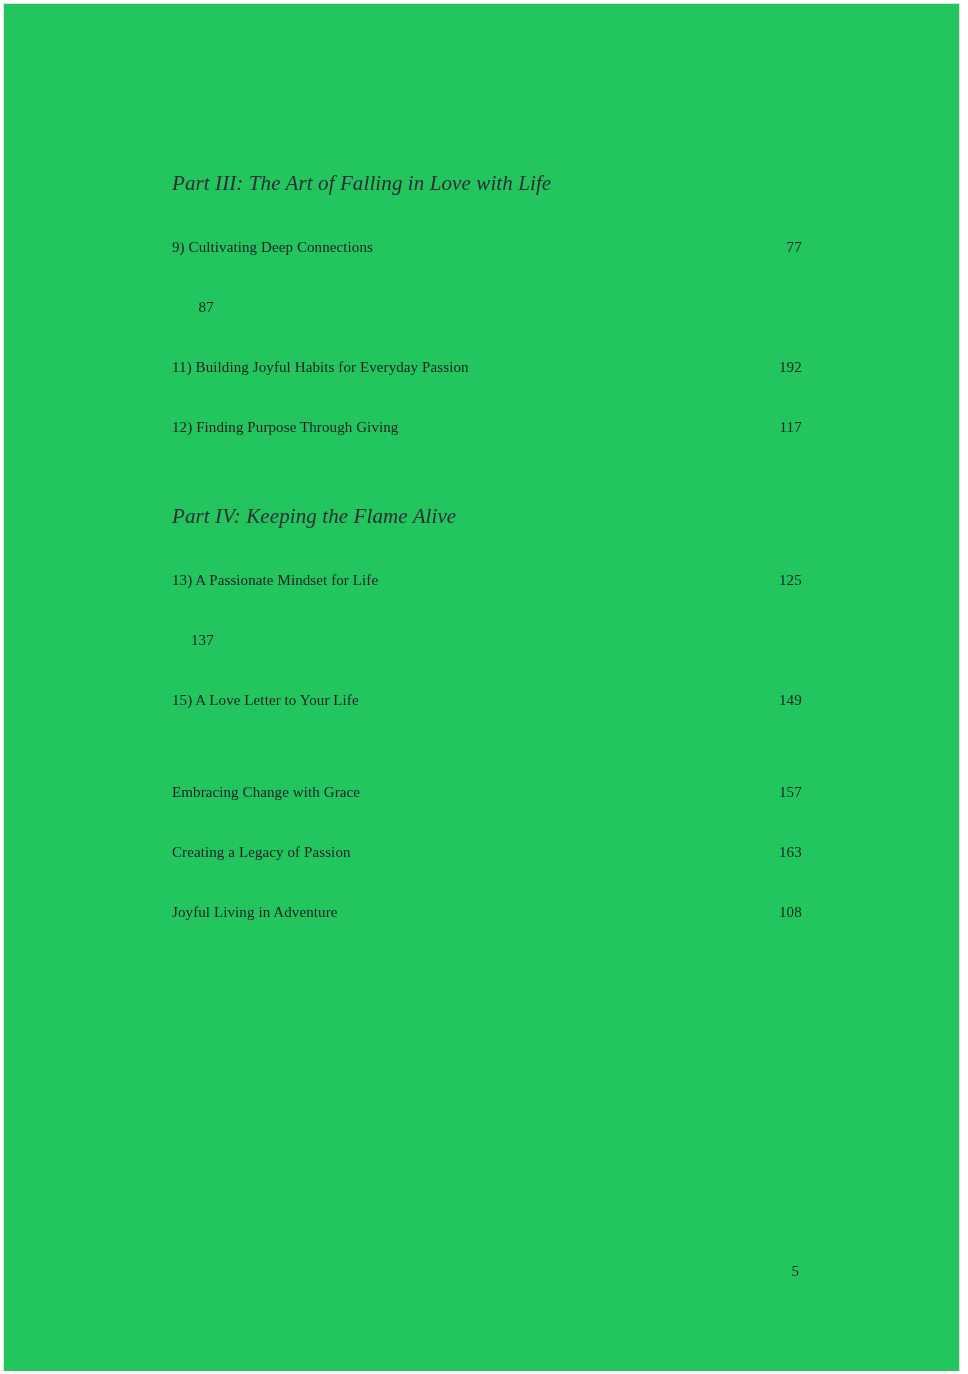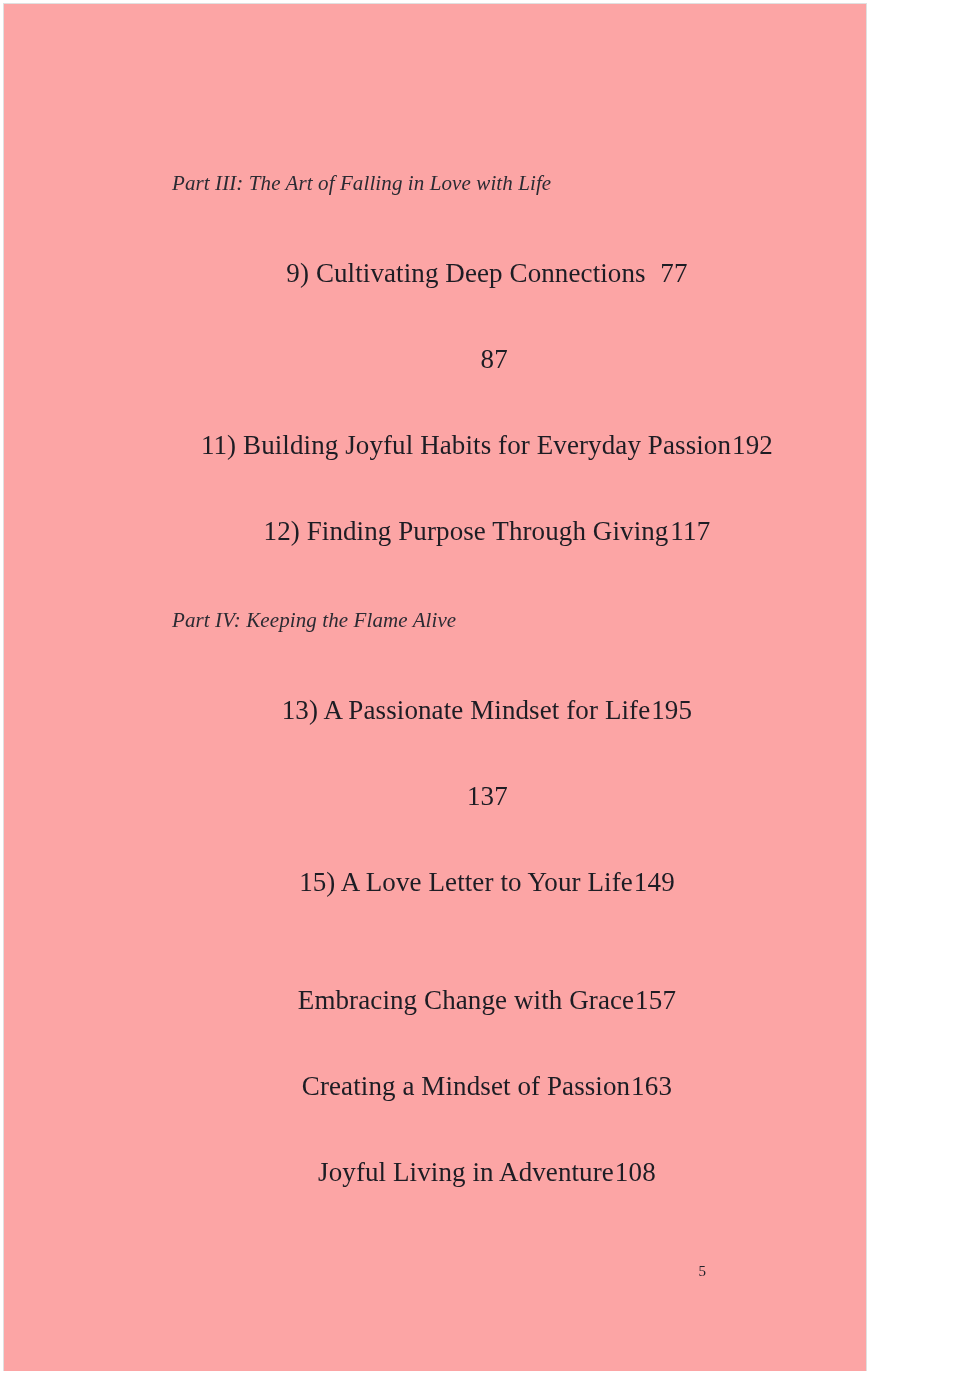--- a/index.html
+++ b/index.html
@@ -11,23 +11,23 @@
     width: 968px;
     height: 1374px;
     font-family: "Liberation Serif", "DejaVu Serif", serif;
     -webkit-font-smoothing: antialiased;
   }
 
   .page {
     position: absolute;
     left: 3px;
     top: 3px;
-    width: 864px;
+    width: 957px;
     height: 1368px;
-    background: #fca5a5;
+    background: #22c55e;
     border: 1px solid #e0e0e0;
     border-bottom: none;
     box-sizing: border-box;
     overflow: hidden;
   }
 
   .page-body {
     position: absolute;
     left: 168px;
     top: 0;
@@ -50,42 +50,41 @@
     color: #2b2b33;
     letter-spacing: 0.1px;
     white-space: nowrap;
     margin-bottom: 39px;
   }
 
   
   .toc-entry {
     display: flex;
     align-items: baseline;
-    justify-content: center;
-    font-size: 27px;
+    justify-content: space-between;
+    font-size: 15px;
     line-height: 28px;
     color: #1d1d24;
     margin-bottom: 32px;
   }
   .toc-entry:last-child {
     margin-bottom: 0;
   }
 
   .entry-title {
     white-space: nowrap;
     letter-spacing: 0.1px;
   }
 
   .entry-page {
     flex: 0 0 auto;
     text-align: right;
     min-width: 42px;
     letter-spacing: 0.2px;
     padding-right: 0px;
-    margin-top: 26px;
   }
 
   
   .folio {
     position: absolute;
     right: 160px;
     top: 1258px;
     font-size: 15px;
     line-height: 18px;
     color: #22222a;
@@ -117,39 +116,39 @@
         <span class="entry-title">12) Finding Purpose Through Giving</span>
         <span class="entry-page">117</span>
       </div>
     </div>
 
     <div class="toc-section">
       <div class="section-heading">Part IV: Keeping the Flame Alive</div>
 
       <div class="toc-entry">
         <span class="entry-title">13) A Passionate Mindset for Life</span>
-        <span class="entry-page">195</span>
+        <span class="entry-page">125</span>
       </div>
       <div class="toc-entry">
         <span class="entry-page">137</span>
       </div>
       <div class="toc-entry">
         <span class="entry-title">15) A Love Letter to Your Life</span>
         <span class="entry-page">149</span>
       </div>
     </div>
 
     <div class="toc-section">
 
       <div class="toc-entry">
         <span class="entry-title">Embracing Change with Grace</span>
         <span class="entry-page">157</span>
       </div>
       <div class="toc-entry">
-        <span class="entry-title">Creating a Mindset of Passion</span>
+        <span class="entry-title">Creating a Legacy of Passion</span>
         <span class="entry-page">163</span>
       </div>
       <div class="toc-entry">
         <span class="entry-title">Joyful Living in Adventure</span>
         <span class="entry-page">108</span>
       </div>
     </div>
 
   </div>
 

